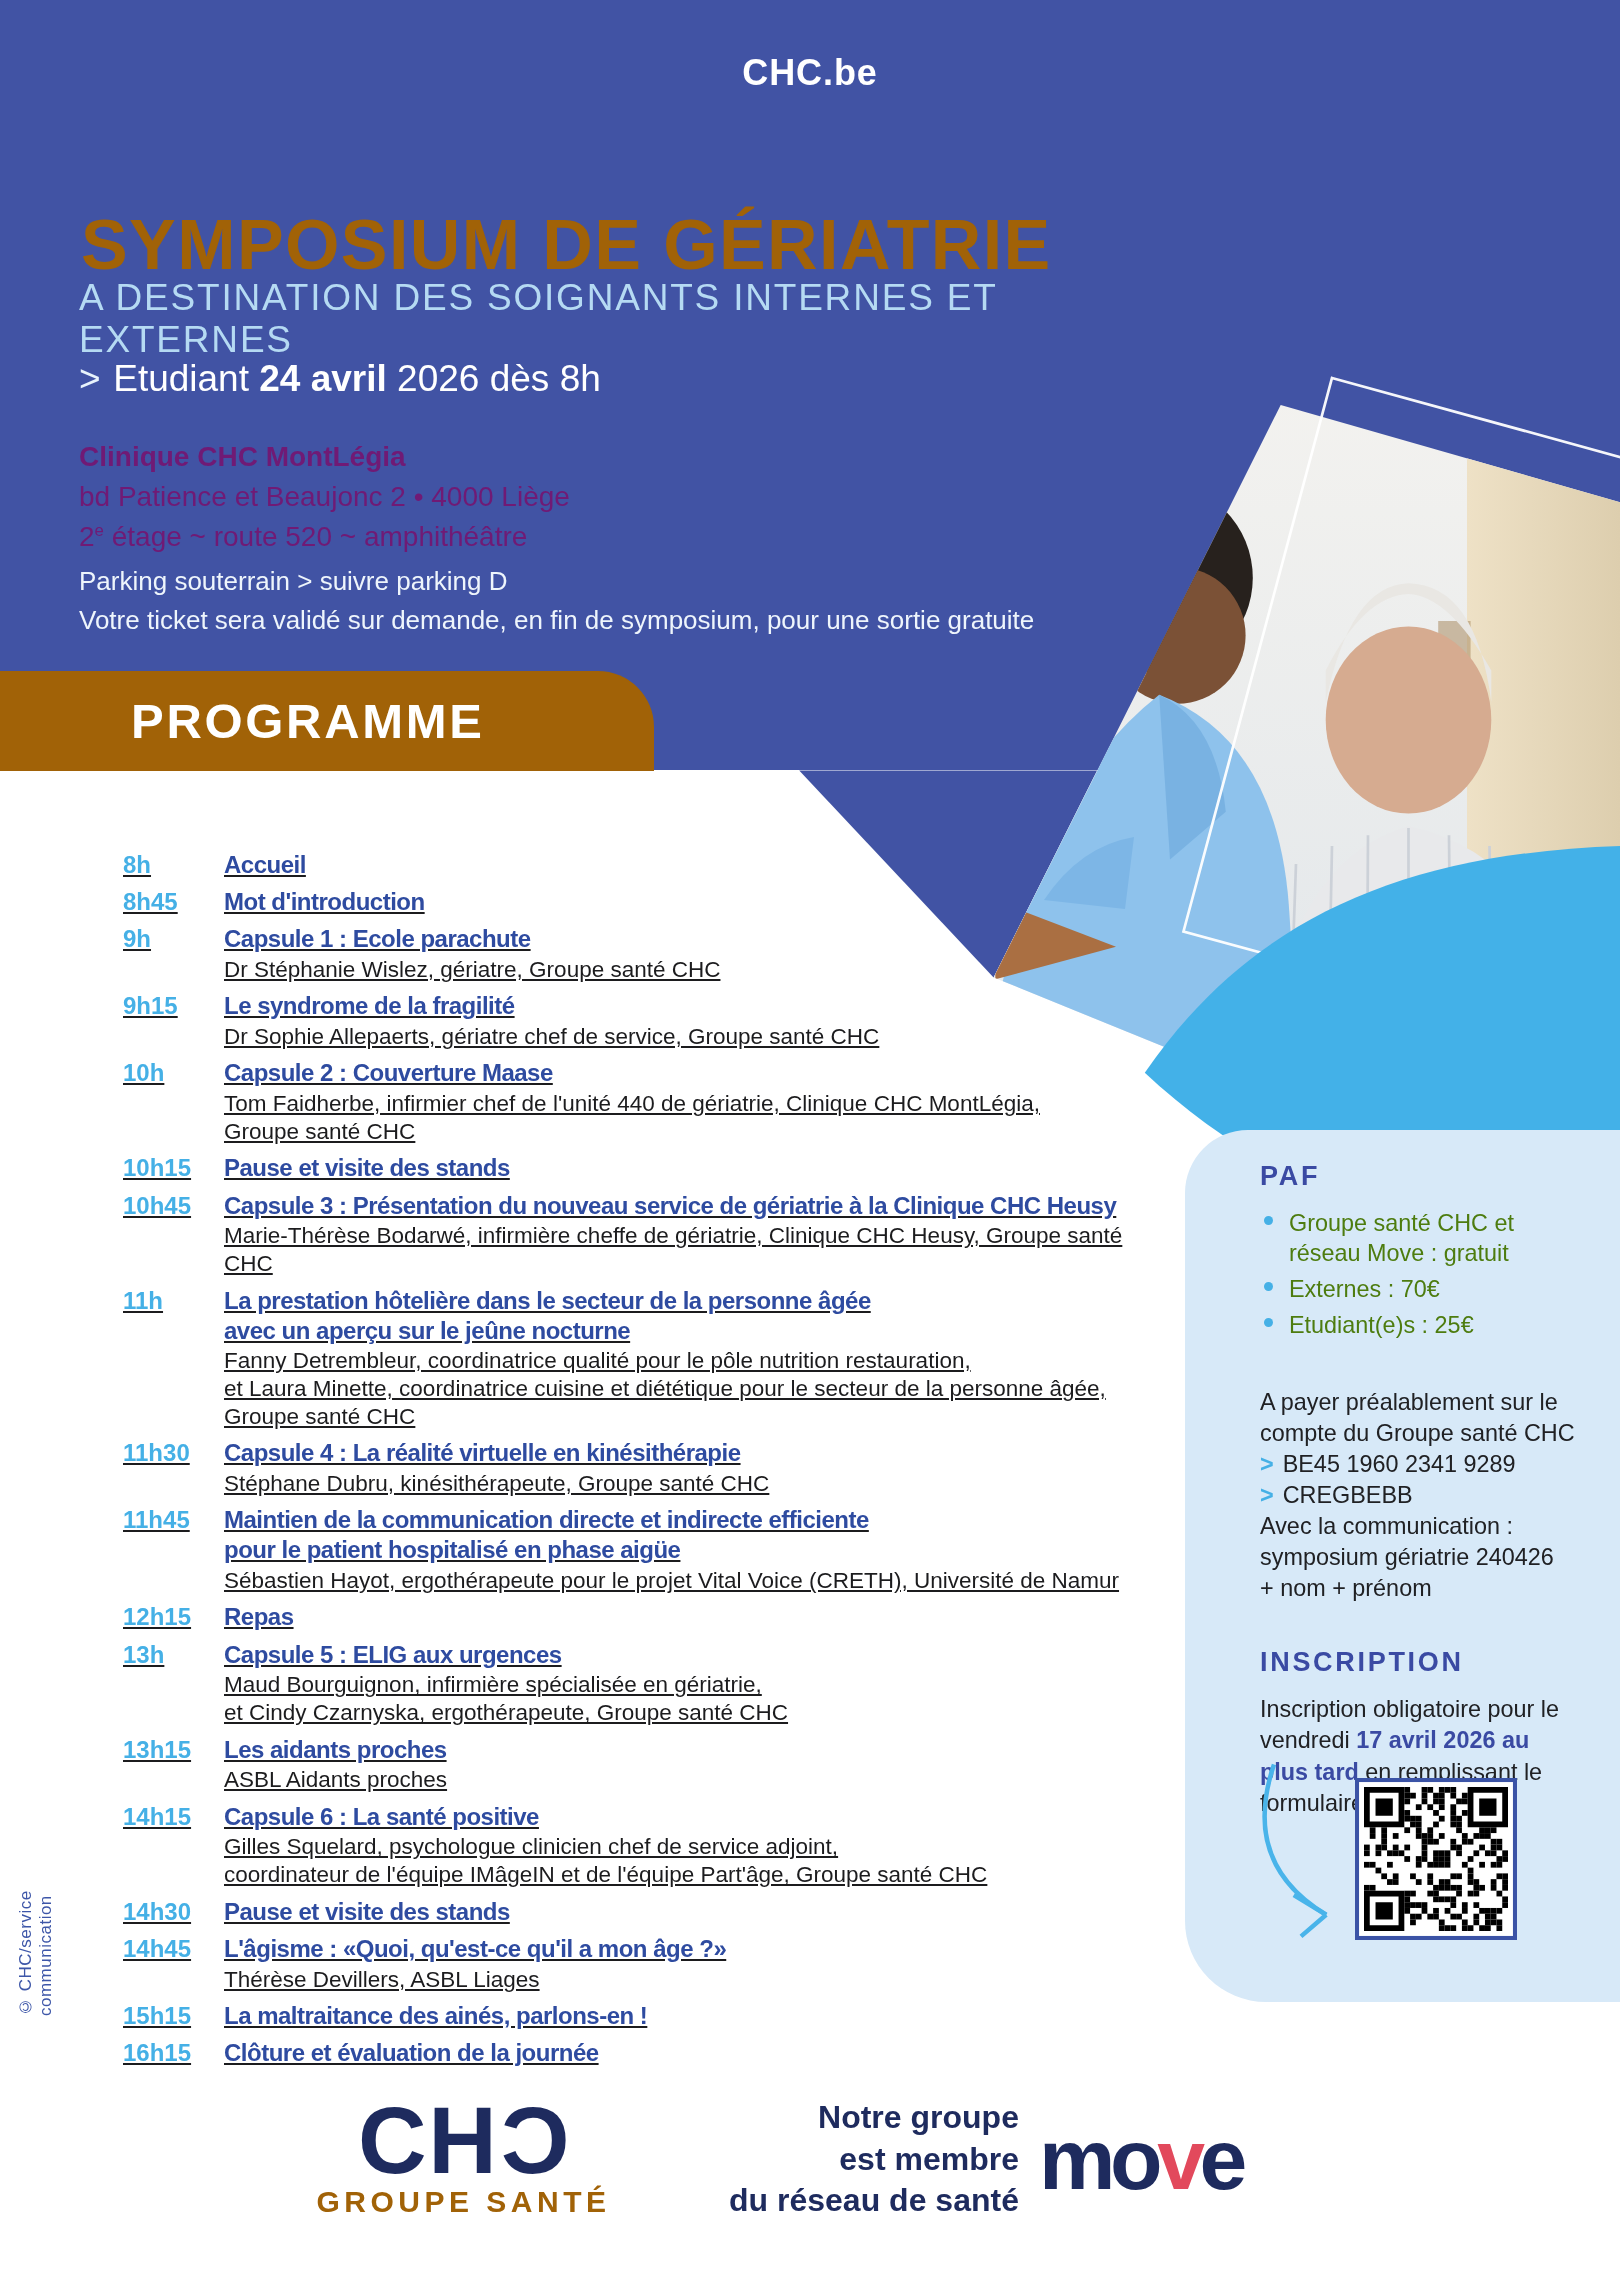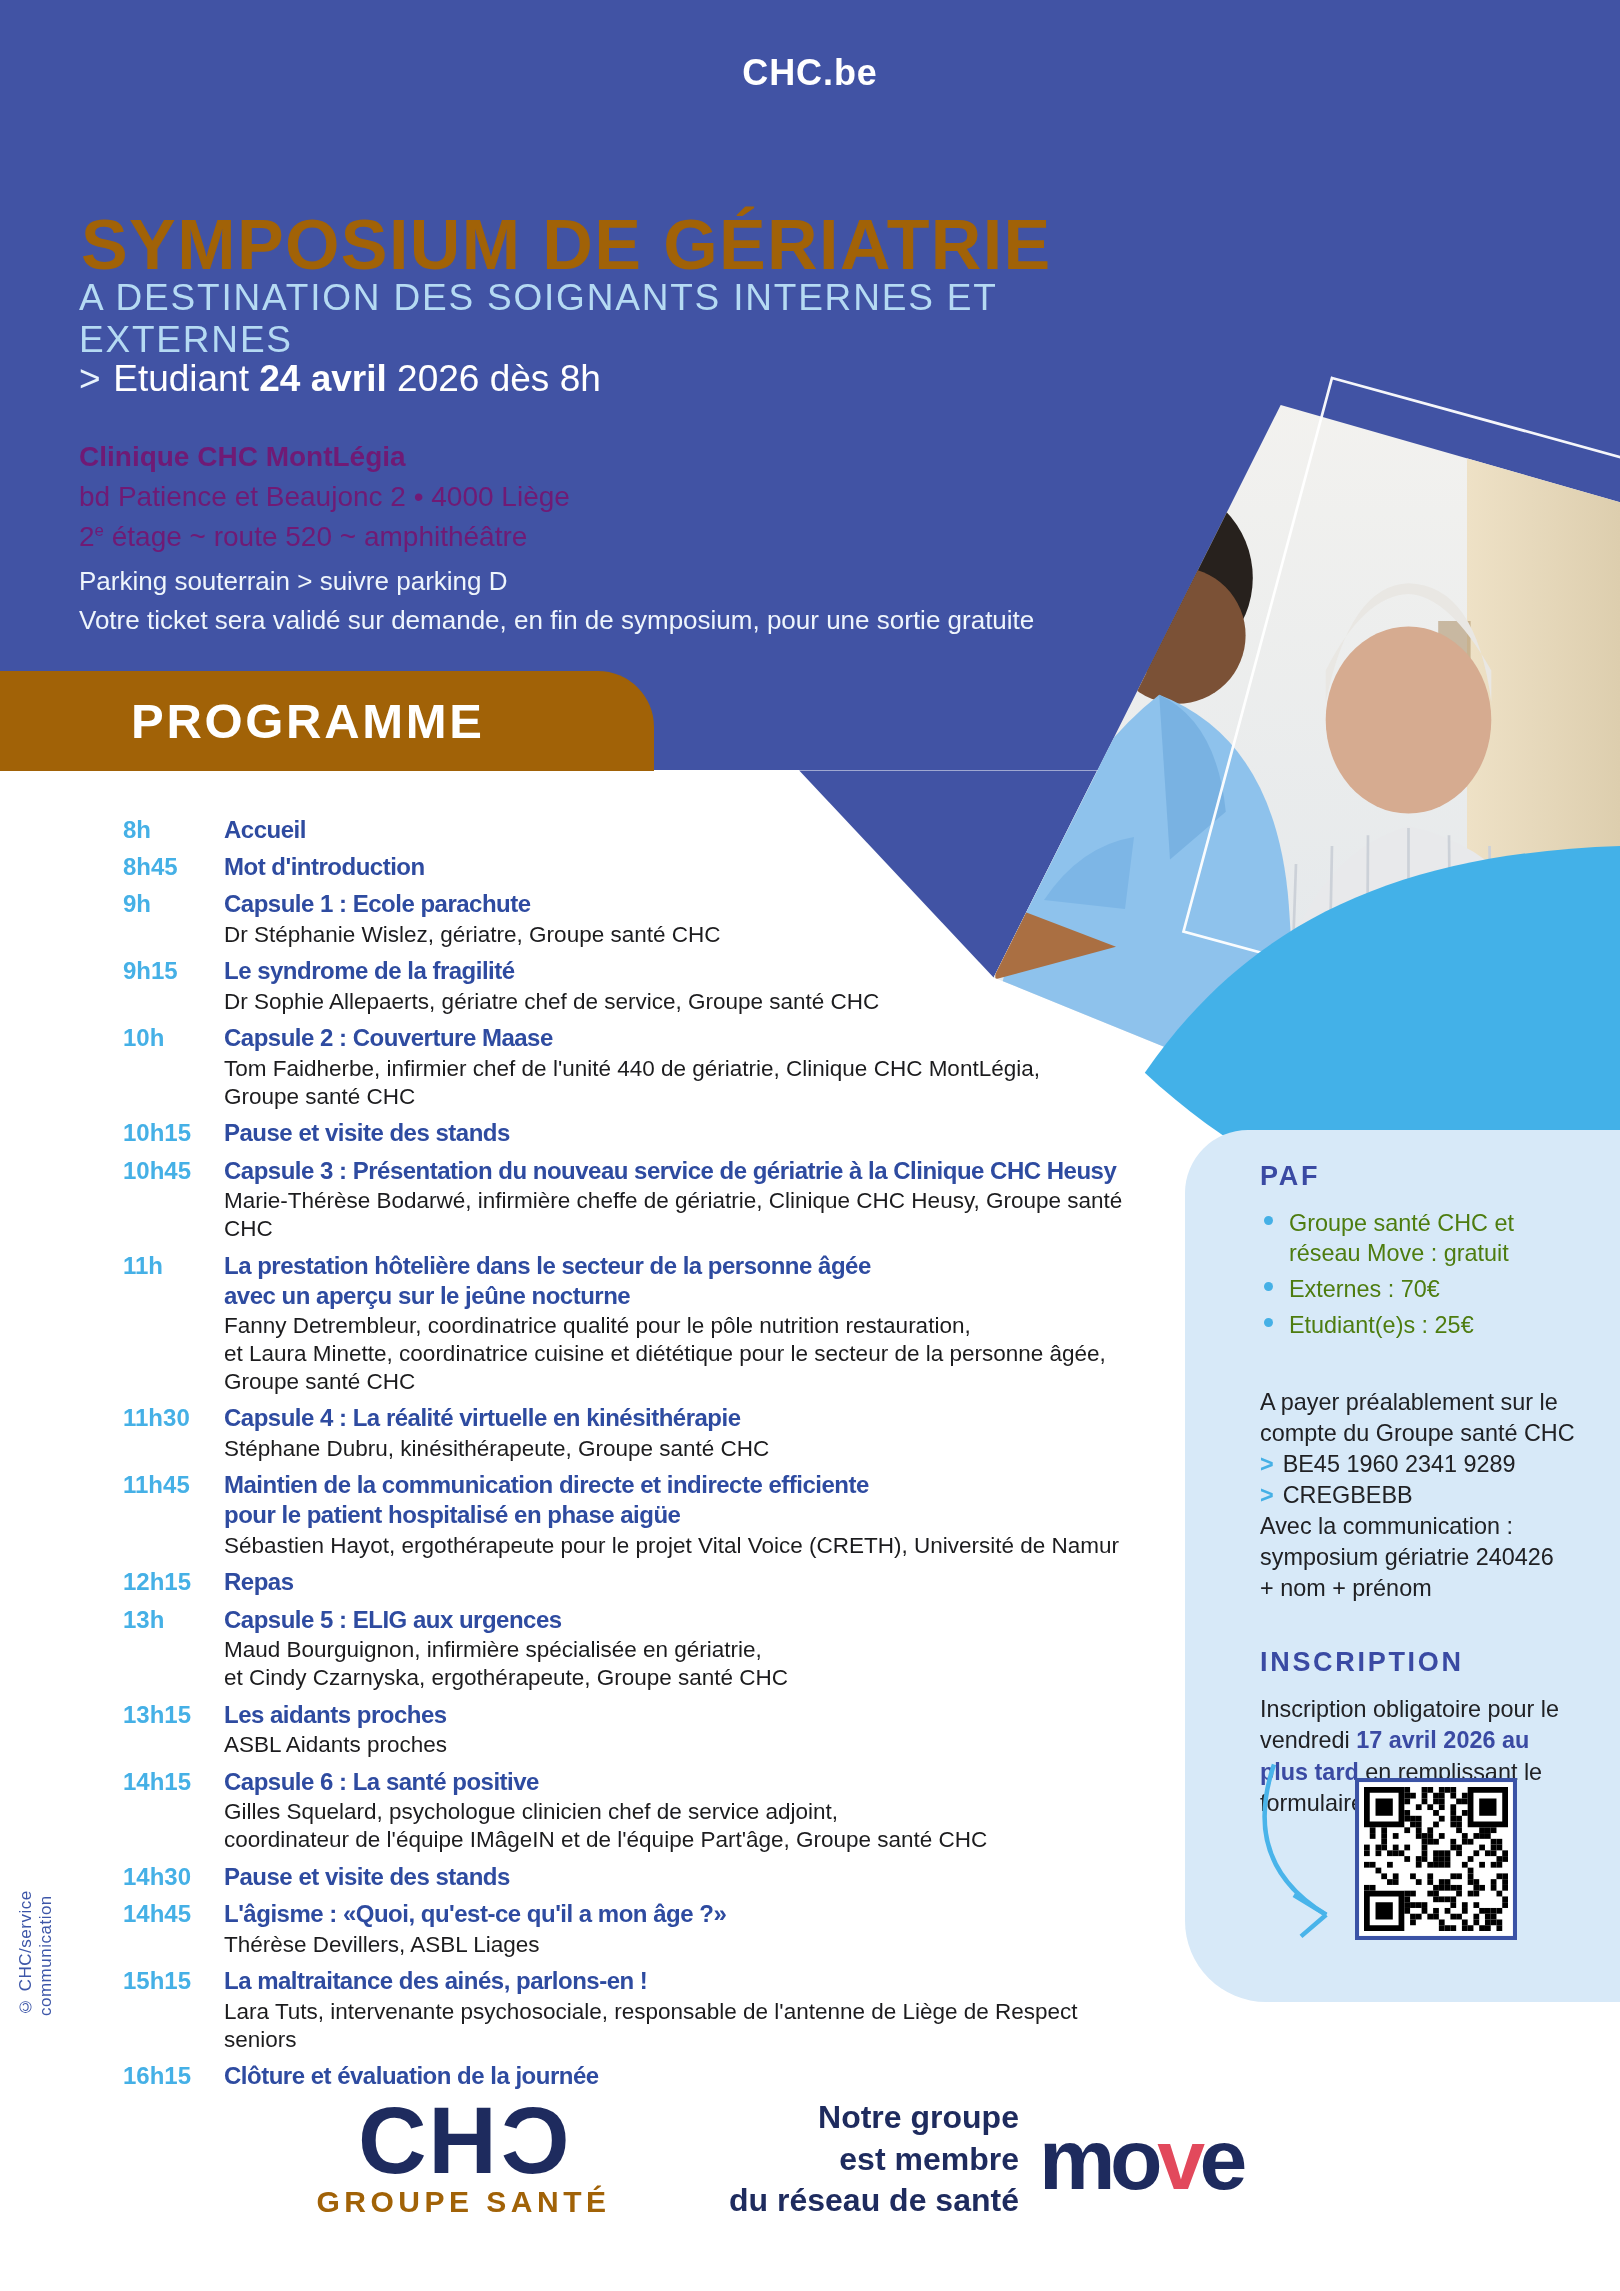--- a/index.html
+++ b/index.html
@@ -22,21 +22,21 @@
   .dateline b{font-weight:700;}
   .venue{position:absolute;left:79px;top:437px;color:#701a75;font-size:28px;line-height:1.42;z-index:5;}
   .venue .vname{font-weight:700;}
   .sup{vertical-align:super;font-size:60%;}
   .parking{position:absolute;left:79px;top:562px;color:#eef5fc;font-size:26px;line-height:1.5;z-index:5;white-space:pre-line;}
   .banner{position:absolute;left:0;top:671px;width:654px;height:100px;background:#a16207;
           border-radius:0 56px 0 0;z-index:4;}
   .banner-label{position:absolute;left:131px;top:21.6px;color:#fff;font-size:49px;
                 font-weight:700;letter-spacing:2.7px;}
   
-  .schedule{position:absolute;left:123px;top:815px;width:1026px;z-index:5;}
+  .schedule{position:absolute;left:123px;top:850px;width:1026px;z-index:5;text-decoration:underline;}
   .row{display:grid;grid-template-columns:101px 1fr;margin-bottom:7.2px;}
   .row .time{color:#45b0e6;font-weight:700;font-size:24px;line-height:30px;}
   .row .tt{color:#2e4ba0;font-weight:700;font-size:24px;line-height:30px;
            letter-spacing:-0.5px;white-space:pre-line;}
   .row .dt{color:#1c1c1e;font-size:22.5px;line-height:28px;margin-top:1.8px;white-space:pre-line;}
   .row .dt:empty{display:none;}
   
   .panel{position:absolute;left:1185px;top:1130px;width:436px;height:872px;
          background:#d7e9f8;border-radius:63px 0 0 81px;z-index:1;}
   .panel-content{position:absolute;left:1260px;top:1161px;width:317px;z-index:5;}
@@ -282,21 +282,20 @@
         <div>
           <div class="tt">L'âgisme : «Quoi, qu'est-ce qu'il a mon âge ?»</div>
           <div class="dt">Thérèse Devillers, ASBL Liages</div>
         </div>
       </div>
 
       <div class="row">
         <div class="time">15h15</div>
         <div>
           <div class="tt">La maltraitance des ainés, parlons-en !</div>
-          <div class="dt">Lara Tuts, intervenante psychosociale, responsable de l'antenne de Liège de Respect seniors</div>
         </div>
       </div>
 
       <div class="row">
         <div class="time">16h15</div>
         <div>
           <div class="tt">Clôture et évaluation de la journée</div>
 
         </div>
       </div>

